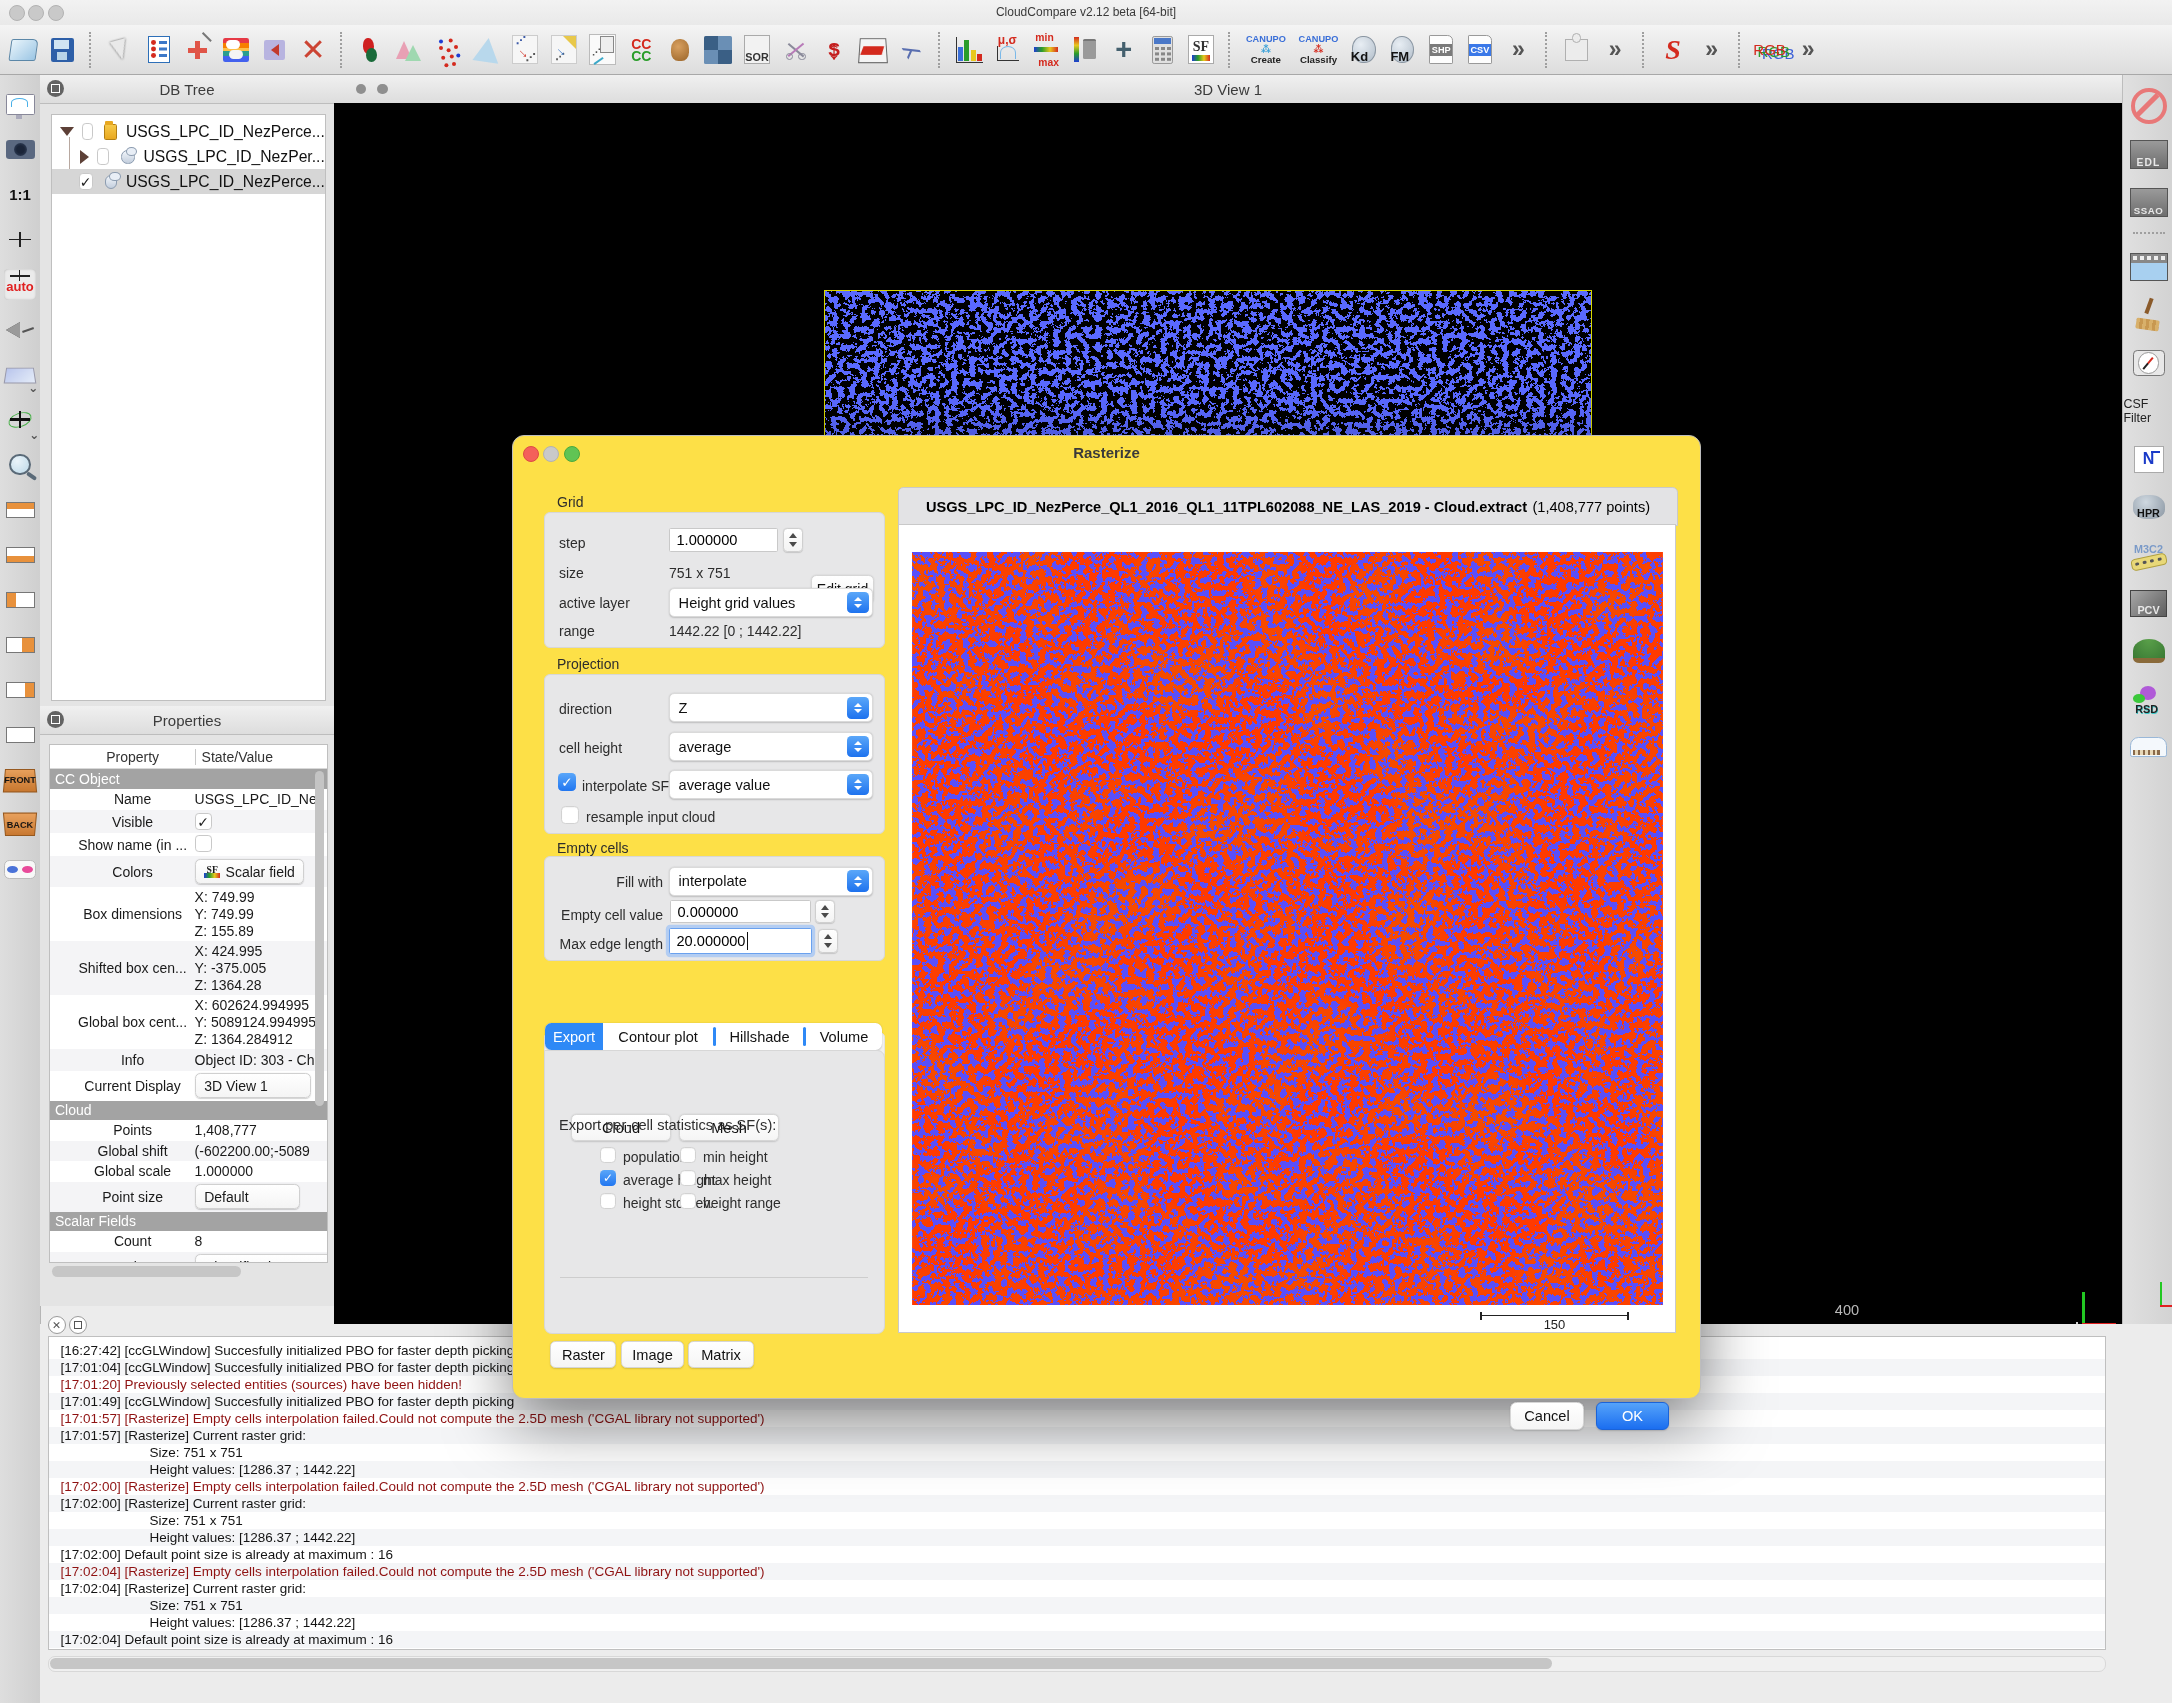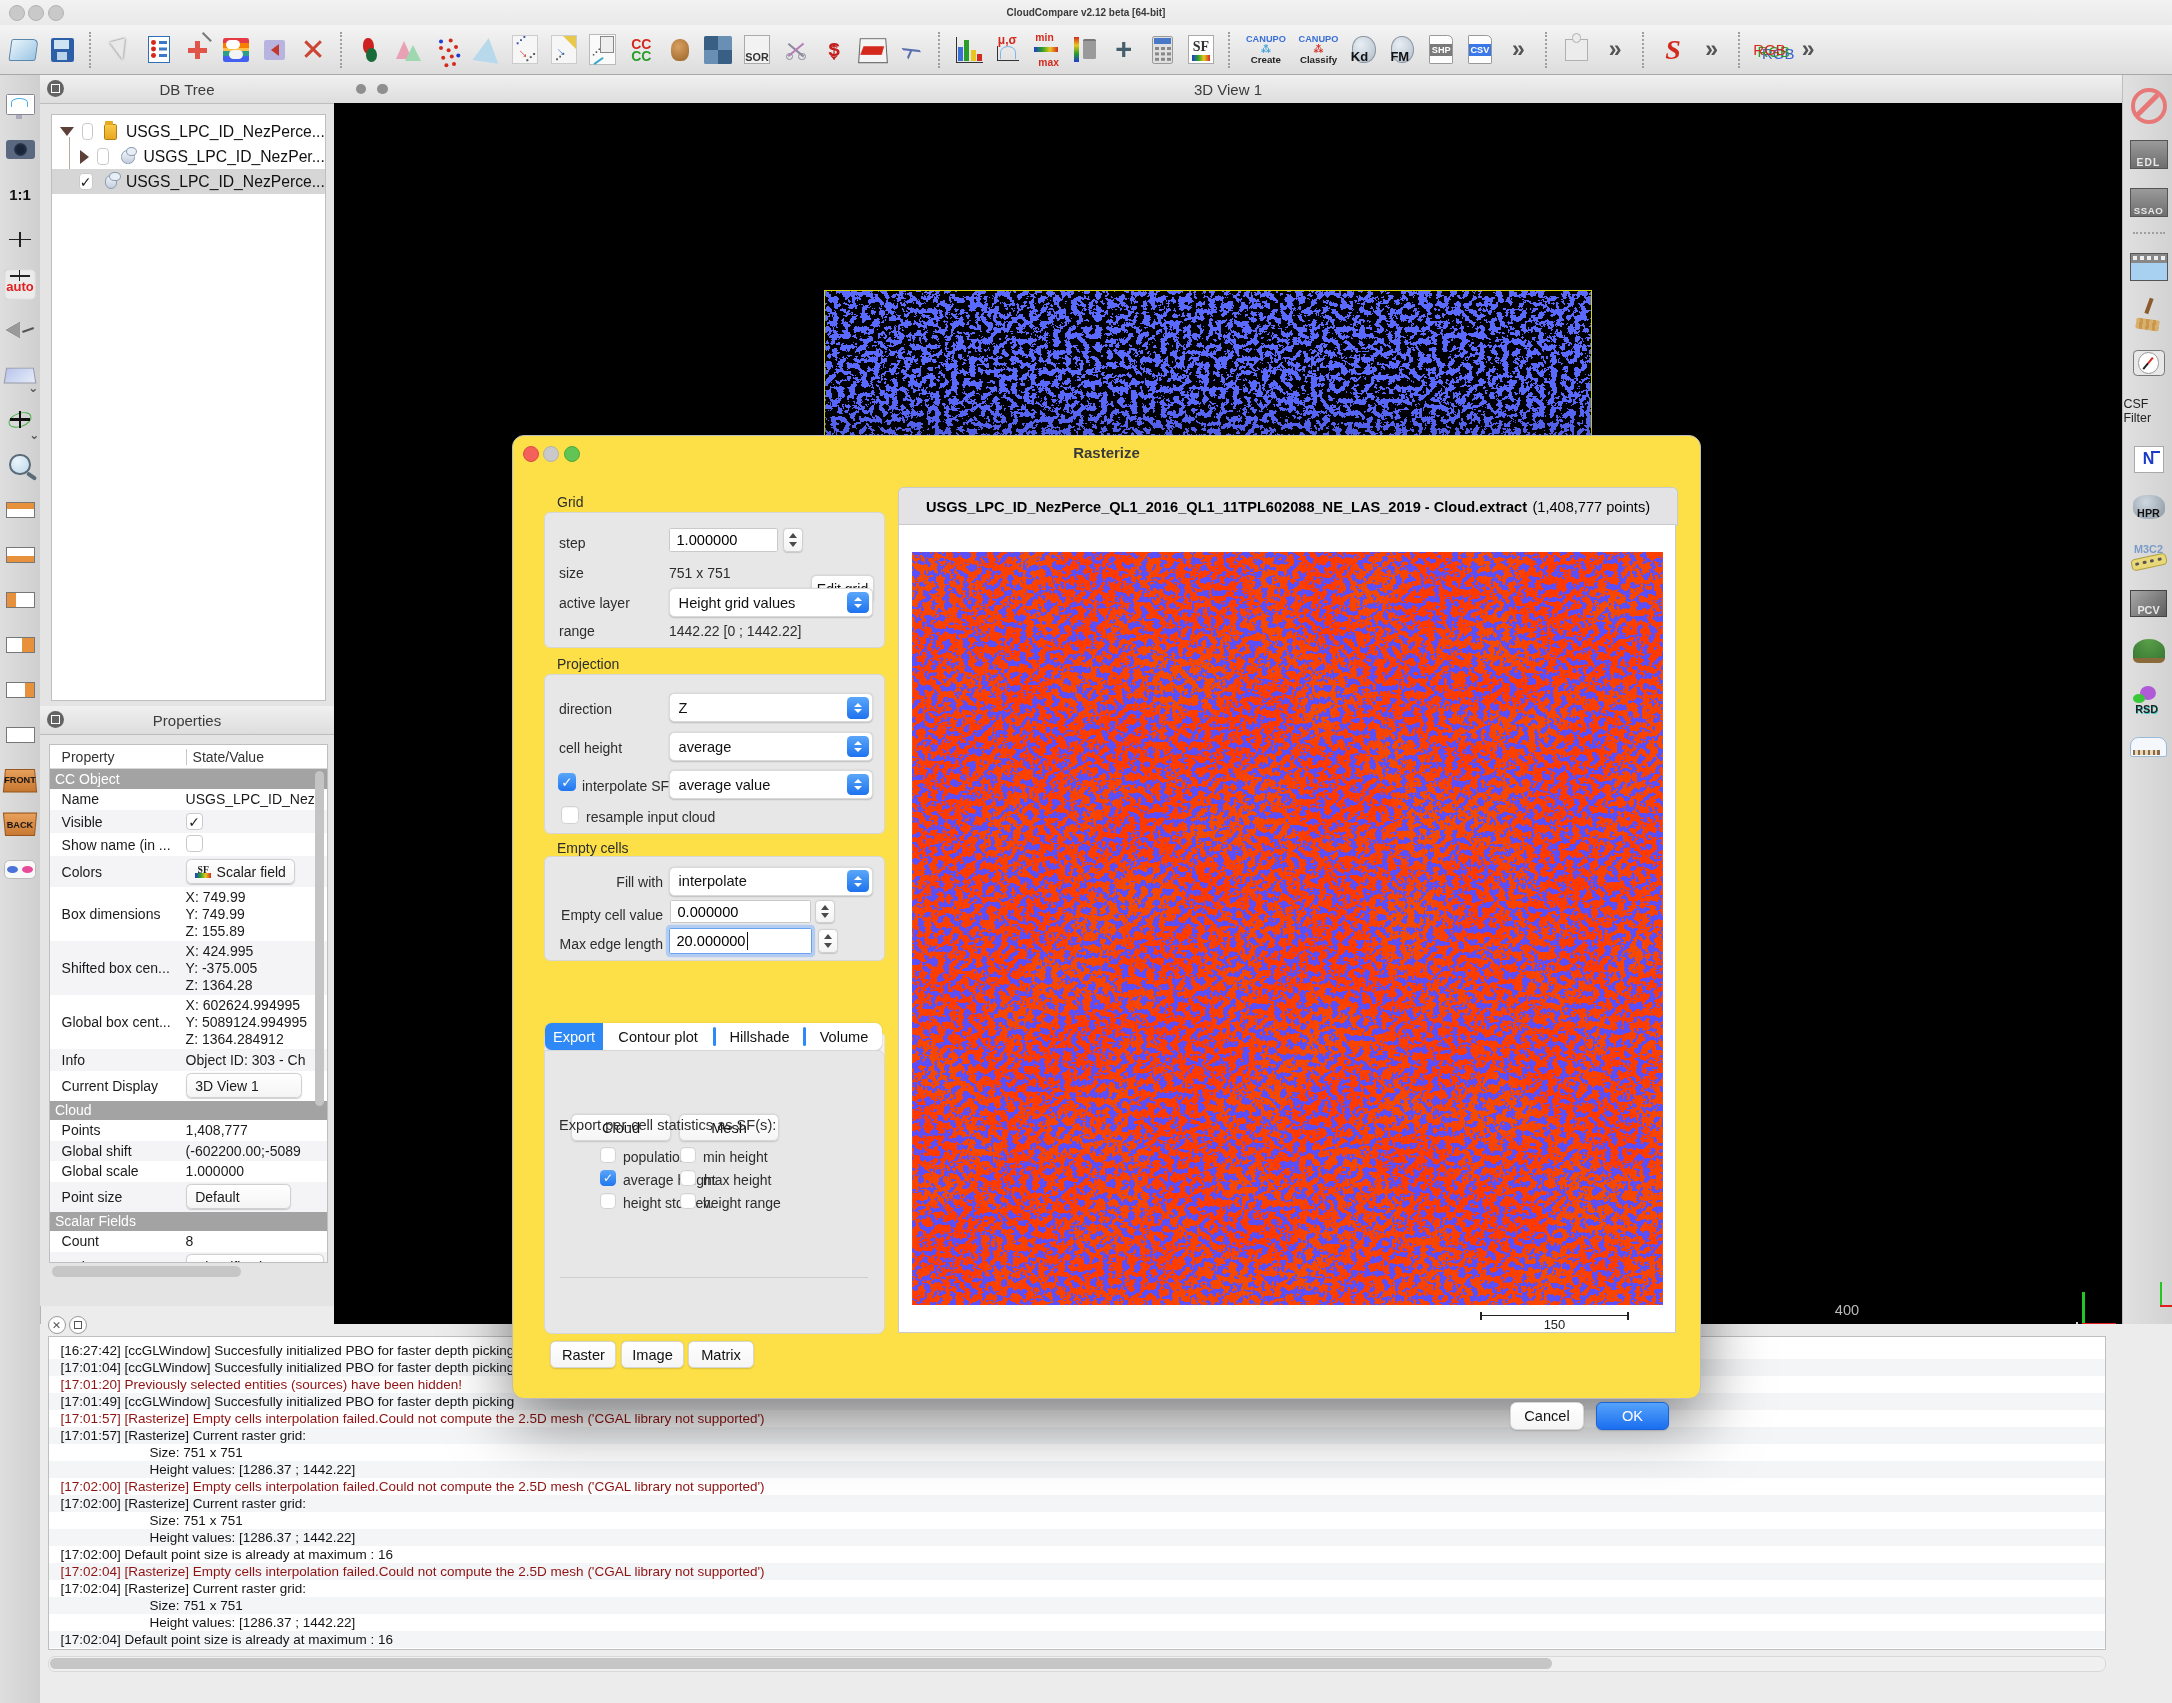--- a/index.html
+++ b/index.html
@@ -1,21 +1,21 @@
 <!DOCTYPE html>
 <html style="font-size:8.6px"><head>
 <meta charset="utf-8">
 <style>
   html,body{margin:0;padding:0;background:#888;}
   body{font-family:"Liberation Sans","DejaVu Sans",sans-serif;}
   #root{position:relative;width:2172px;height:1703px;background:#ececec;overflow:hidden;}
   .abs{position:absolute;}
   
   .titlebar{left:0;top:0;width:2172px;height:25px;background:linear-gradient(#f2f2f2,#e9e9e9);border-bottom:0.5px solid #c8c8c8;}
-  .title-text{width:100%;text-align:center;line-height:25px;font-size:10px;color:#3a3a3a;font-weight:bold;}
+  .title-text{width:100%;text-align:center;line-height:25px;font-size:12px;color:#3a3a3a;font-weight:normal;}
   .tl{width:14px;height:14px;border-radius:50%;top:5.4px;}
   .tl.gray{background:#c9c9c9;border:0.5px solid #b2b2b2;}
   .tl.red{background:#f4605a;border:0.5px solid #dd4b45;}
   .tl.green{background:#61c454;border:0.5px solid #4aa93e;}
   
   .toolbar-top{left:0;top:25.4px;width:2172px;height:50px;background:linear-gradient(#f4f4f4,#dddddd);border-bottom:0.5px solid #a8a8a8;display:flex;align-items:center;padding:0 4.3px;box-sizing:border-box;}
   .vsep{width:2.2px;height:36px;border-left:2.2px dotted #9f9f9f;margin:0 7.6px;flex:0 0 auto;}
   .ti{width:31px;height:31px;margin:0 3.8px;flex:0 0 auto;display:flex;align-items:center;justify-content:center;position:relative;font-weight:bold;color:#333;}
   .side-l{left:0;top:75px;width:40px;height:1628px;background:linear-gradient(90deg,#dedede,#cfcfcf);border-right:0.5px solid #b5b5b5;}
   .side-r{left:2122px;top:75px;width:51px;height:1249px;background:linear-gradient(90deg,#e0e0e0,#d2d2d2);border-left:0.5px solid #bdbdbd;}
@@ -31,21 +31,21 @@
   .trow.sel{background:#d6d6d6;}
   .caret-d{width:0;height:0;border-left:7.6px solid transparent;border-right:7.6px solid transparent;border-top:9.2px solid #5d4037;}
   .caret-r{width:0;height:0;border-top:7.6px solid transparent;border-bottom:7.6px solid transparent;border-left:9.2px solid #5d4037;}
   .qcheck{width:17px;height:17px;background:#fff;border:1.1px solid #c9c9c9;border-radius:3.8px;box-sizing:border-box;display:flex;align-items:center;justify-content:center;font-size:14px;color:#222;font-weight:bold;}
   .folder-ico{width:19.5px;height:14.6px;background:linear-gradient(#f7c948,#e8a820);border:0.5px solid #b27f14;border-radius:1.6px;position:relative;}
   .folder-ico::before{content:"";position:absolute;left:0;top:-3.2px;width:8.6px;height:3.2px;background:#e8a820;border-radius:1.1px 1.1px 0 0;}
   .cloud-ico{width:19.5px;height:12px;background:linear-gradient(#f2f6fb,#c3cedd);border:1.1px solid #8c9cb0;border-radius:6.5px;position:relative;}
   .cloud-ico::before{content:"";position:absolute;left:3.8px;top:-4.3px;width:9.7px;height:7.6px;background:#e8eef6;border:1.1px solid #8c9cb0;border-radius:50%;}
   
   .prow{display:flex;font-size:14px;color:#1a1a1a;align-items:center;}
-  .prow .pl{width:124px;padding-left:12px;flex:0 0 auto;}
+  .prow .pl{width:124px;padding-left:21px;flex:0 0 auto;text-align:center;}
   .prow .pv{flex:1;}
   .psec{background:#a3a3a3;color:#fff;font-size:14px;padding-left:5.4px;display:flex;align-items:center;}
   .dropq{background:linear-gradient(#ffffff,#f4f4f4);border:0.5px solid #d0d0d0;border-radius:5.4px;box-shadow:0 0.5px 1.1px rgba(0,0,0,.18);display:inline-flex;align-items:center;padding:0 8.6px;height:23px;font-size:14px;}
   
   .msel{background:#fff;border:0.5px solid #dadada;border-radius:5.4px;box-shadow:0 0.5px 1.6px rgba(0,0,0,.18);display:flex;align-items:center;font-size:14.6px;color:#111;padding-left:8.6px;position:absolute;}
   .msel .chev{position:absolute;right:2.7px;top:2.7px;bottom:2.7px;width:21.6px;background:linear-gradient(#5aa7f9,#1e72ee);border-radius:4.3px;display:flex;flex-direction:column;align-items:center;justify-content:center;gap:2.7px;}
   .chev .up{width:0;height:0;border-left:4.3px solid transparent;border-right:4.3px solid transparent;border-bottom:4.9px solid #fff;}
   .chev .dn{width:0;height:0;border-left:4.3px solid transparent;border-right:4.3px solid transparent;border-top:4.9px solid #fff;}
   .mcheck{width:18px;height:18px;border-radius:4.3px;flex:0 0 auto;box-sizing:border-box;}
   .mcheck.on{background:linear-gradient(#59a6f9,#2176f0);color:#fff;display:flex;align-items:center;justify-content:center;font-size:13.5px;font-weight:bold;}

